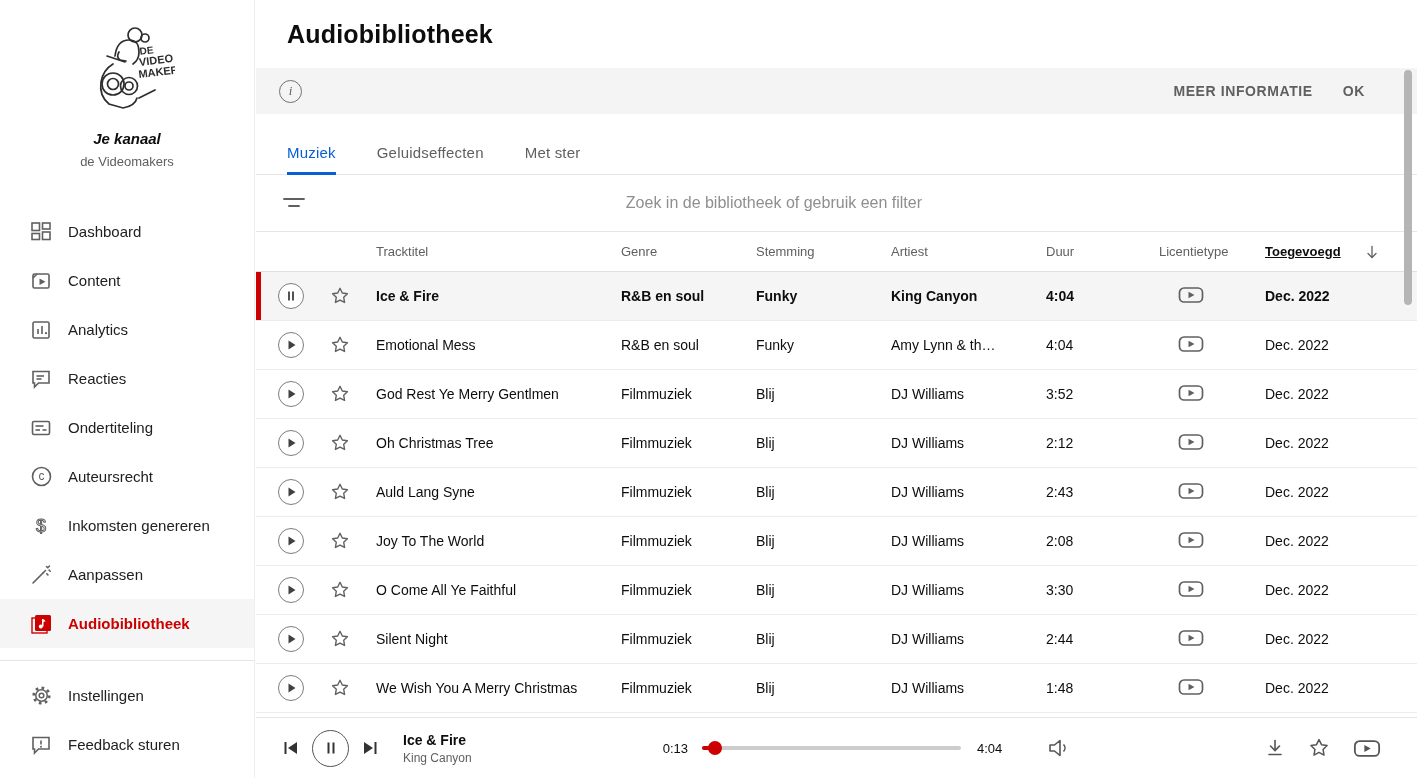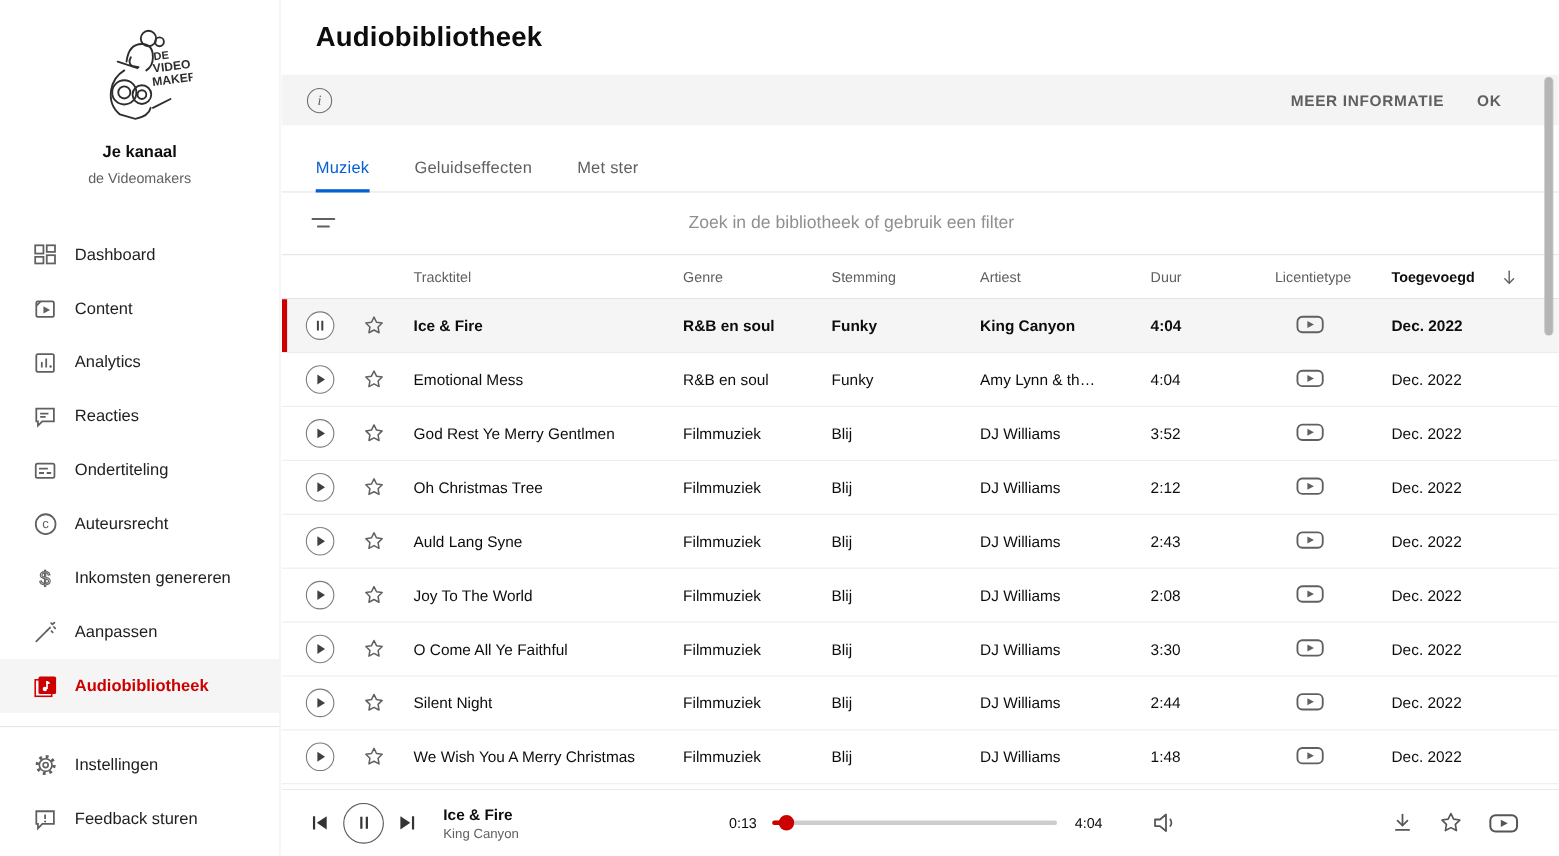--- a/index.html
+++ b/index.html
@@ -4,21 +4,21 @@
 <style>
   * { margin:0; padding:0; box-sizing:border-box; }
   html,body { width:1417px; height:778px; overflow:hidden; background:#fff;
     font-family:"Liberation Sans", sans-serif; color:#0d0d0d; }
 
   
   .sidebar { position:fixed; left:0; top:0; bottom:0; width:255px; background:#fff;
     border-right:1px solid #eee; z-index:5; }
   .channel { height:207px; text-align:center; padding-top:22px; }
   .channel svg { display:block; margin:0 auto; }
-  .channel-title { font-size:15px; font-weight:bold; color:#0d0d0d; margin-top:12px; }
+  .channel-title { font-size:15px; font-weight:bold; color:#0d0d0d; margin-top:12px;font-style:italic; }
   .channel-sub { font-size:13px; color:#606060; margin-top:7px; }
   .nav-item { height:49px; display:flex; align-items:center; padding-left:29px; cursor:pointer;
     color:#212121; font-size:15px; }
   .nav-item .nav-icon { width:24px; height:24px; margin-right:15px; flex:none; display:flex;
     align-items:center; justify-content:center; }
   .nav-item.active { background:#f5f5f5; color:#cc0000; font-weight:bold; }
   .nav-footer { border-top:1px solid #e5e5e5; margin-top:12px; padding-top:10px; }
   .ic { stroke:#606060; fill:none; stroke-width:1.6; }
   .ic-txt { fill:#606060; font-size:12px; font-family:"Liberation Sans",sans-serif; }
 
@@ -43,21 +43,21 @@
 
   .searchbar { height:57px; border-bottom:1px solid #e5e5e5; display:flex; align-items:center; padding-left:27px; }
   .filter-icon { width:22px; height:22px; flex:none; cursor:pointer; }
   .search-input { border:none; outline:none; font-size:16px; color:#0d0d0d; margin-left:17px; width:600px;
     font-family:"Liberation Sans", sans-serif; background:transparent;text-align:right; }
   .search-input::placeholder { color:#8f8f8f; }
 
   .tgrid { display:grid; grid-template-columns:64px 56px 245px 135px 135px 155px 113px 106px 1fr;
     align-items:center; }
   .thead { height:40px; border-bottom:1px solid #e0e0e0; font-size:13px; color:#606060; }
-  .thead .sortcol { font-weight:bold; color:#0d0d0d; display:flex; align-items:center; gap:24px; cursor:pointer; }
+  .thead .sortcol { font-weight:bold; color:#0d0d0d; display:flex; align-items:center; gap:24px; cursor:pointer;text-decoration:underline; }
   .trow { height:49px; border-bottom:1px solid #ededed; font-size:14px; cursor:pointer; }
   .trow.active { background:#f5f5f5; box-shadow:inset 5px 0 0 #cc0000; font-weight:bold; }
   .cell-mut { color:#0d0d0d; }
   .playbtn { width:26px; height:26px; margin-left:22px; border:1.5px solid #7d7d7d; border-radius:50%;
     background:#fff; display:flex; align-items:center; justify-content:center; cursor:pointer; padding:0; }
   .glyph-pause { display:none; }
   .trow.active .glyph-pause { display:block; }
   .starbtn { width:22px; height:22px; margin-left:9px; cursor:pointer; background:none; border:none; padding:0; }
   .licbtn { margin-left:19px; cursor:pointer; background:none; border:none; padding:0; width:26px; height:18px; }
 

